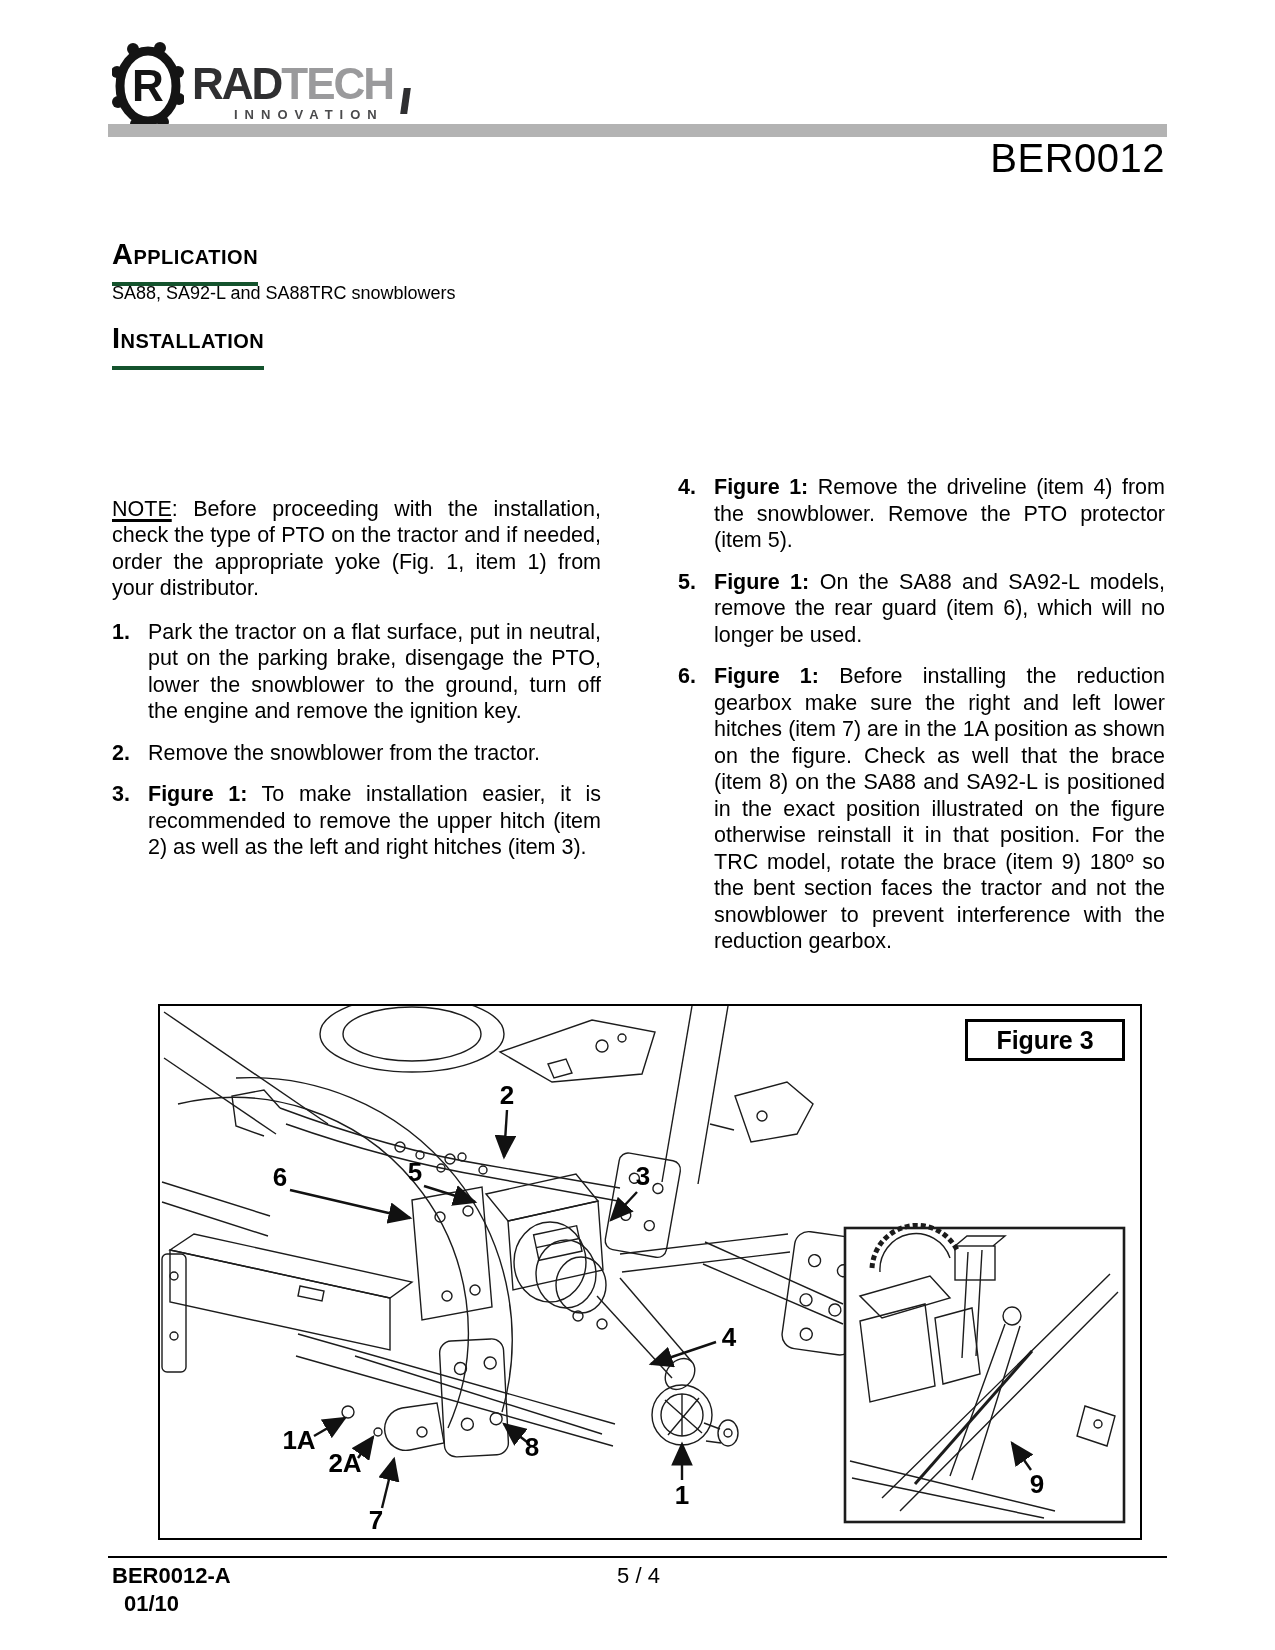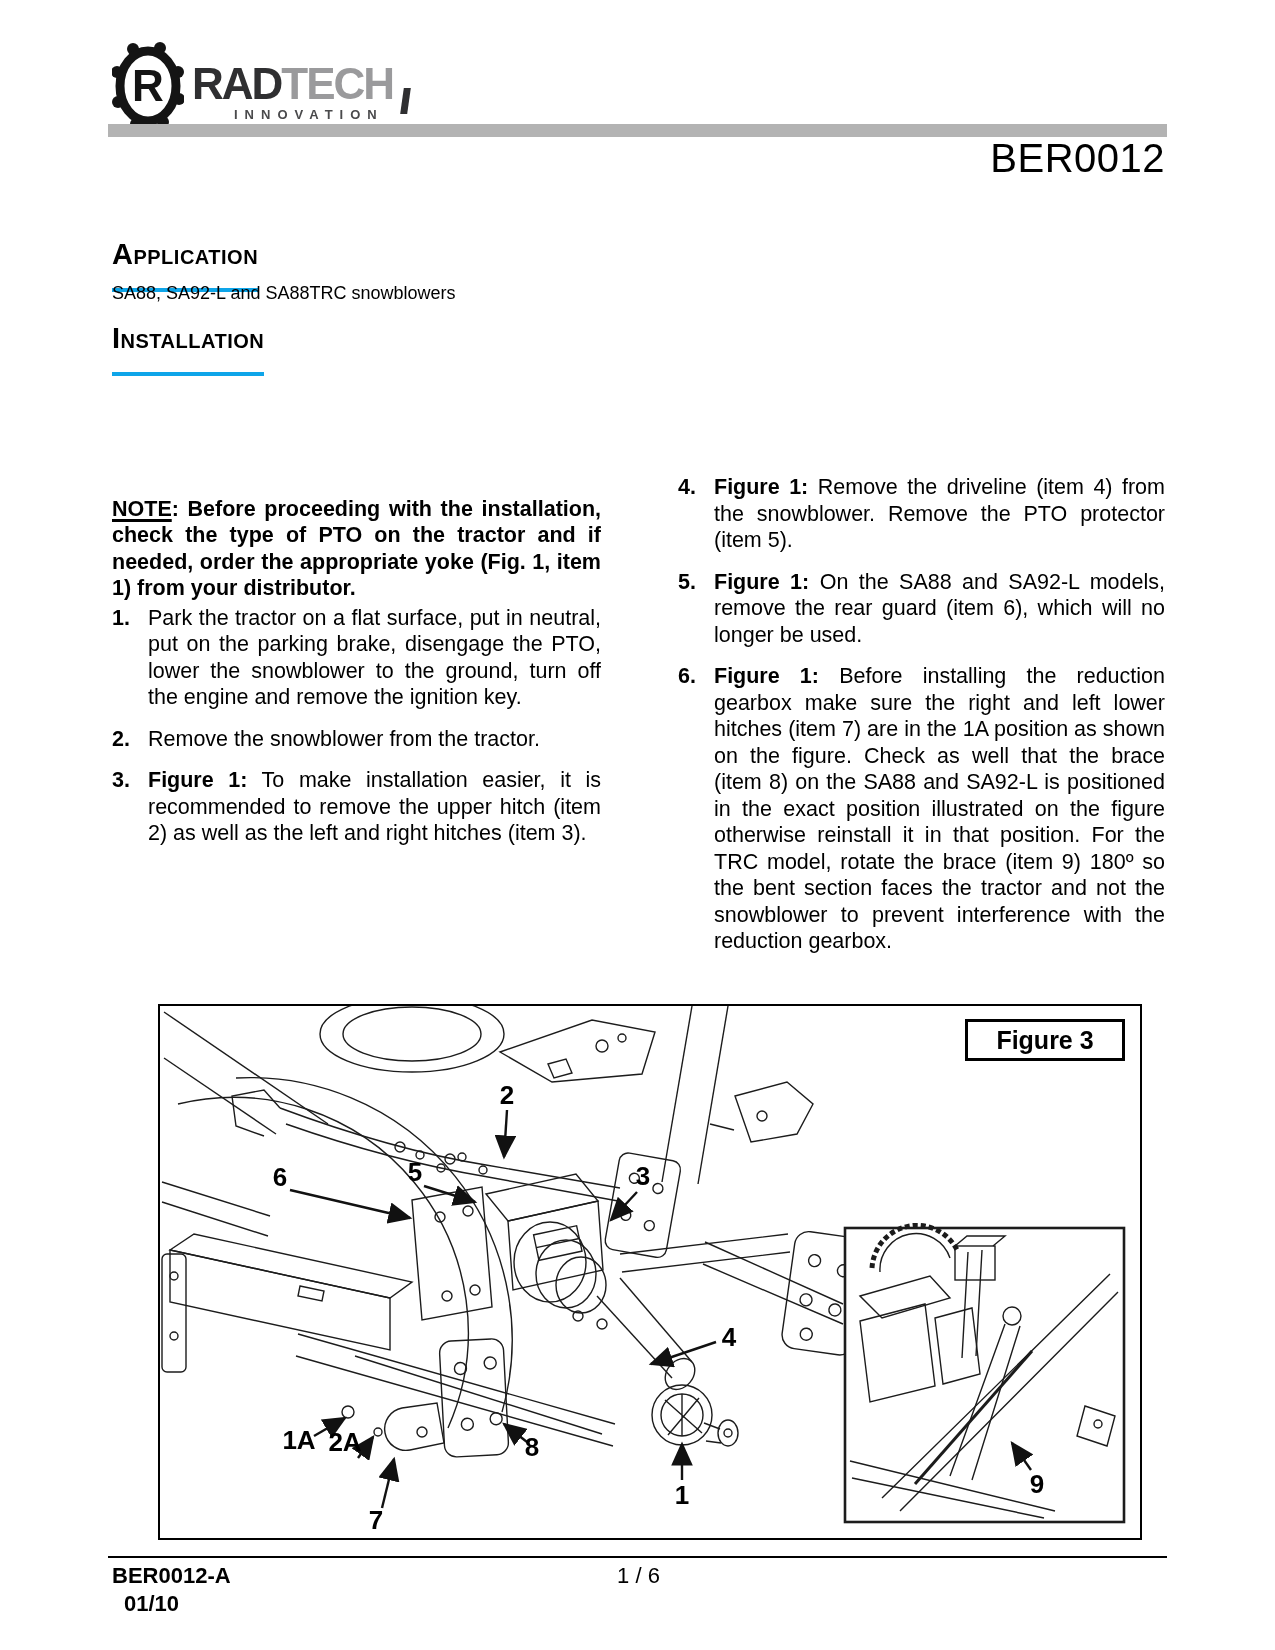--- a/index.html
+++ b/index.html
@@ -22,34 +22,34 @@
   .graybar{left:108px;top:124px;width:1059px;height:13px;background:#b3b3b3;}
 
   
   .sc{font-variant:small-caps;}
   .title-left{left:112px;top:141px;font-size:40px;font-weight:bold;letter-spacing:.5px;}
   .title-right{left:565px;top:138px;width:600px;text-align:right;line-height:1.0;}
   .doc-num{font-size:40px;font-weight:normal;letter-spacing:.5px;}
   .doc-sub{font-size:32px;font-weight:bold;margin-top:2px;letter-spacing:.5px;}
 
   .h-section{font-size:29px;font-weight:bold;letter-spacing:.5px;
-             border-bottom:4px solid #0ea5e9;padding-bottom:17px;display:inline-block;}
+             border-bottom:4px solid #14532d;padding-bottom:11px;display:inline-block;}
   .app-h{left:112px;top:238px;}
   .app-t{left:112px;top:283px;font-size:18px;}
   .inst-h{left:112px;top:322px;}
 
   .para{font-size:21.5px;line-height:26.5px;text-align:justify;}
   .b{font-weight:bold;}
   .u{text-decoration:underline;text-decoration-thickness:2.5px;text-underline-offset:3px;}
   .important{left:112px;top:366px;width:1053px;font-weight:bold;letter-spacing:-0.2px;}
 
   .col{top:474px;}
   .col-left{left:112px;width:489px;}
   .col-right{left:678px;width:487px;}
-  .note{margin-bottom:3px;font-weight:bold;}
+  .note{margin-bottom:17px;font-weight:normal;}
   .step{display:grid;grid-template-columns:36px 1fr;margin-bottom:15px;}
   .step .num{font-weight:bold;}
   .step .txt{text-align:justify;}
 
   
   .figure{left:158px;top:1004px;width:984px;height:536px;border:2.5px solid #000;box-sizing:border-box;}
   .figure svg{position:absolute;left:0;top:0;}
   .fig-label{position:absolute;left:805px;top:13px;width:160px;height:42px;border:3px solid #000;
              box-sizing:border-box;display:flex;align-items:center;justify-content:center;
              font-size:25px;font-weight:bold;background:#fff;}
@@ -279,25 +279,25 @@
     </svg>
 
     <div class="fig-label">Figure 3</div>
 
     <div class="co" style="left:347px;top:89px;">2</div>
     <div class="co" style="left:120px;top:171px;">6</div>
     <div class="co" style="left:255px;top:166px;">5</div>
     <div class="co" style="left:483px;top:170px;">3</div>
     <div class="co" style="left:569px;top:331px;">4</div>
     <div class="co" style="left:139px;top:434px;">1A</div>
-    <div class="co" style="left:185px;top:436px;">2A</div>
+    <div class="co" style="left:185px;top:457px;">2A</div>
     <div class="co" style="left:372px;top:441px;">8</div>
     <div class="co" style="left:216px;top:514px;">7</div>
     <div class="co" style="left:522px;top:489px;">1</div>
     <div class="co" style="left:877px;top:478px;">9</div>
   </div>
 
   <div class="abs footer-line"></div>
-  <div class="abs f-page">1 / 6</div>
+  <div class="abs f-page">5 / 4</div>
   <div class="abs f-rev">BER0012-A</div>
   <div class="abs f-date">01/10</div>
 
 </div>
 
 </body></html>

